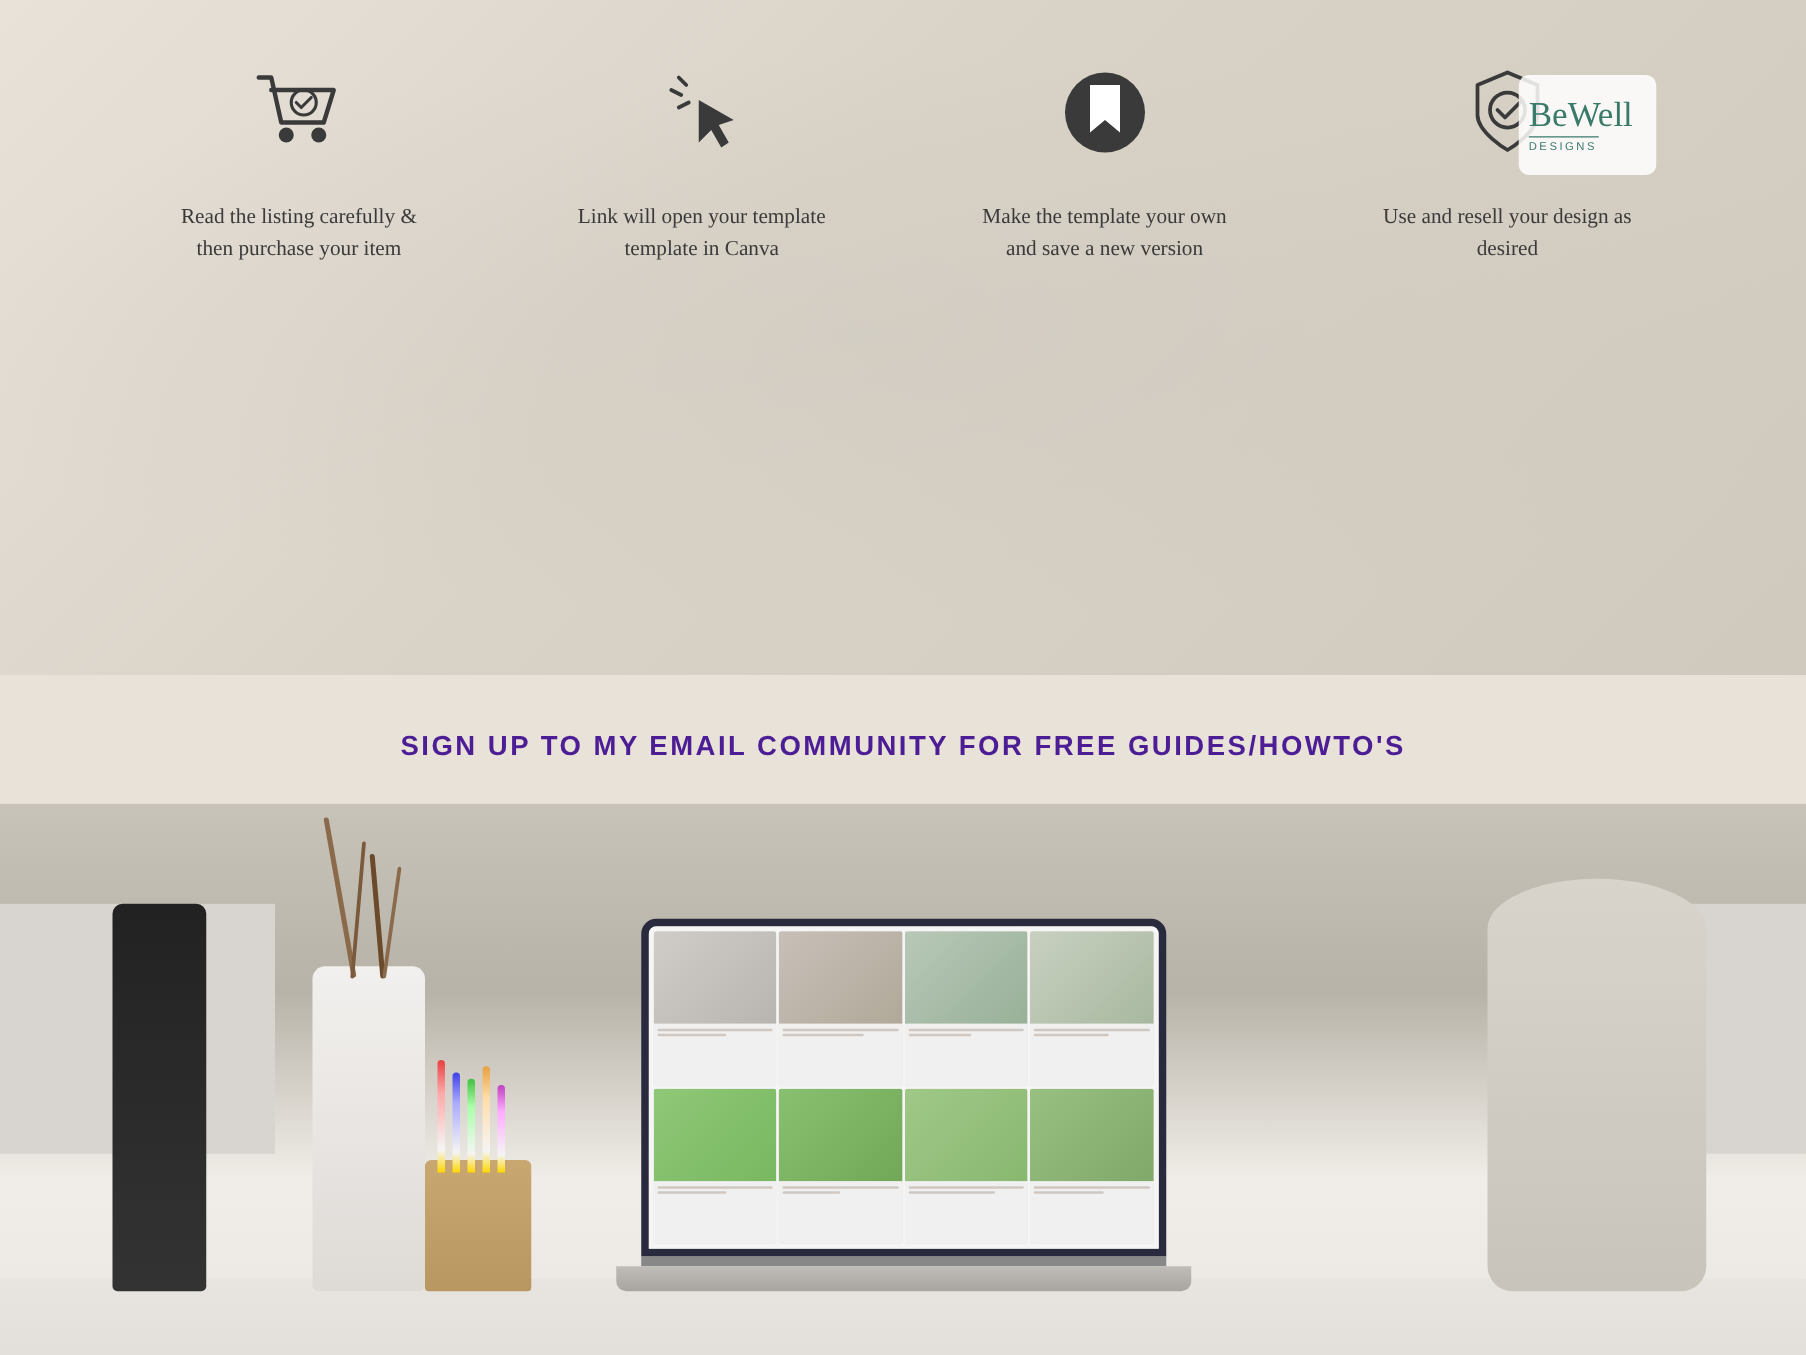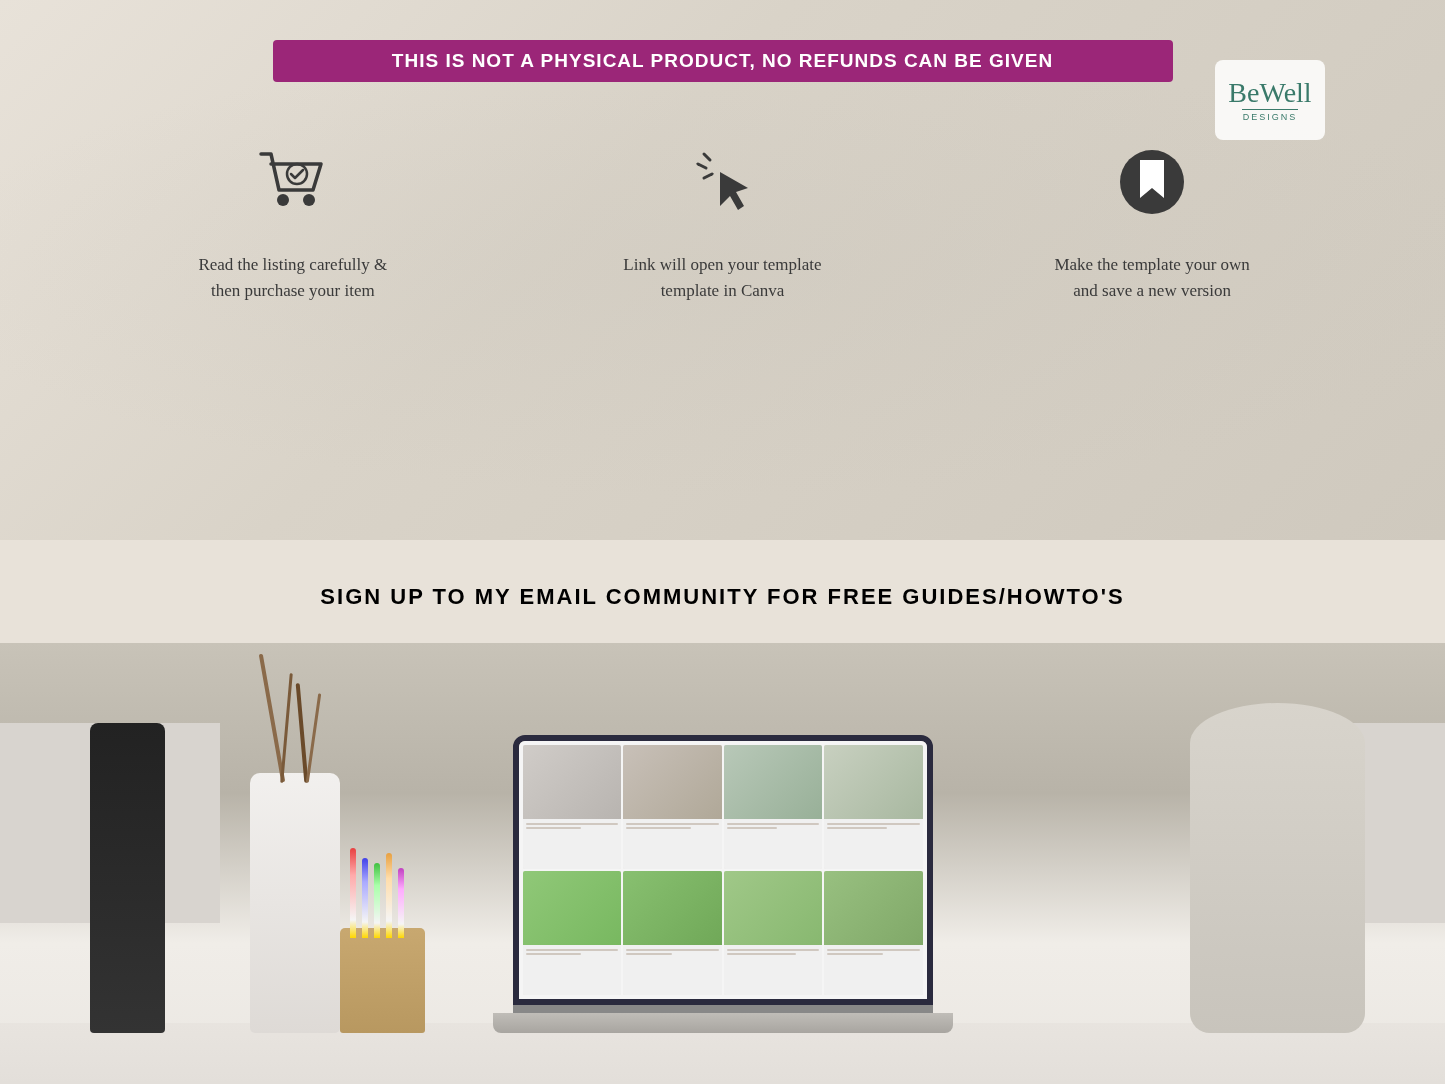--- a/index.html
+++ b/index.html
@@ -38,21 +38,20 @@
     .logo {
       position: absolute;
       top: 20px;
       right: 60px;
       width: 110px;
       height: 80px;
       background: rgba(255,255,255,0.85);
       border-radius: 8px;
       display: flex;
       flex-direction: column;
-      align-items: center;
       justify-content: center;
       padding: 8px;
     }
     .logo-text {
       font-family: 'Brush Script MT', cursive;
       font-size: 28px;
       color: #3a7a6a;
       line-height: 1;
     }
     .logo-sub {
@@ -140,21 +139,21 @@
 
     
     .signup-section {
       background: #e8e2d9;
       text-align: center;
       padding: 40px 60px 30px 60px;
     }
     .signup-title {
       font-size: 22px;
       font-weight: 900;
-      color: #000000;
+      color: #4c1d95;
       letter-spacing: 2px;
       text-transform: uppercase;
       font-family: 'Arial Black', sans-serif;
       line-height: 1.5;
     }
 
     
     .bottom-section {
       position: relative;
       height: 500px;
@@ -276,21 +275,20 @@
 <div class="top-section">
   <div class="top-content">
 
     <div class="logo">
       <div class="logo-text">BeWell</div>
       <div class="logo-line"></div>
       <div class="logo-sub">DESIGNS</div>
     </div>
 
 
-    <div class="warning-banner">THIS IS NOT A PHYSICAL PRODUCT, NO REFUNDS CAN BE GIVEN</div>
 
     <div class="steps-row">
 
       <div class="step">
         <div class="step-icon">
           <svg viewBox="0 0 80 80">
             <g fill="none" stroke="#3a3a3a" stroke-width="3.5" stroke-linecap="round" stroke-linejoin="round">
 
               <path d="M8 12 L18 12 L26 48 L60 48 L68 22 L18 22"></path>
 
@@ -325,20 +323,32 @@
       <div class="step">
         <div class="step-icon">
           <svg viewBox="0 0 80 80">
             <circle cx="40" cy="40" r="32" fill="#3a3a3a"></circle>
             <polygon points="28,18 28,56 40,46 52,56 52,18" fill="white"></polygon>
           </svg>
         </div>
         <div class="step-text">Make the template your own and save a new version</div>
       </div>
 
+      <div class="step">
+        <div class="step-icon">
+          <svg viewBox="0 0 80 80">
+            <g fill="none" stroke="#3a3a3a" stroke-width="3" stroke-linecap="round" stroke-linejoin="round">
+              <path d="M40 8 L64 18 L64 42 C64 56 40 70 40 70 C40 70 16 56 16 42 L16 18 Z"></path>
+              <circle cx="40" cy="38" r="14"></circle>
+              <path d="M32 38 L38 44 L50 32"></path>
+            </g>
+          </svg>
+        </div>
+        <div class="step-text">Use and resell your design as desired</div>
+      </div>
 
     </div>
   </div>
 </div>
 
 <div class="signup-section">
   <div class="signup-title">
     <span>SIGN UP TO MY EMAIL COMMUNITY FOR FREE GUIDES/HOWTO'S</span><br>
   </div>
 </div>

